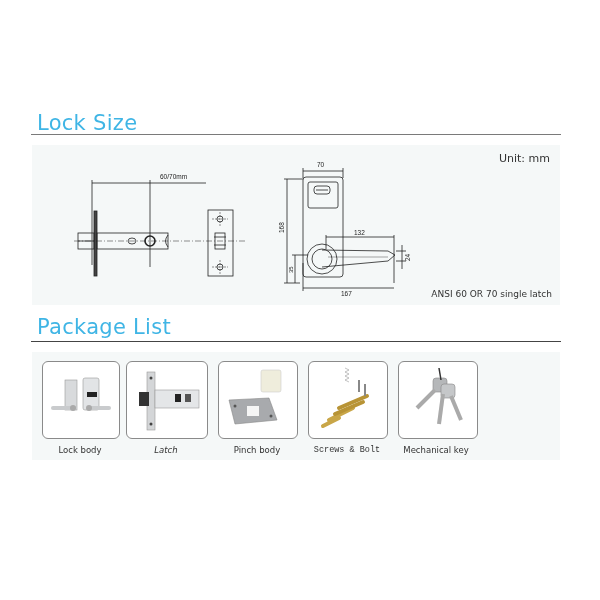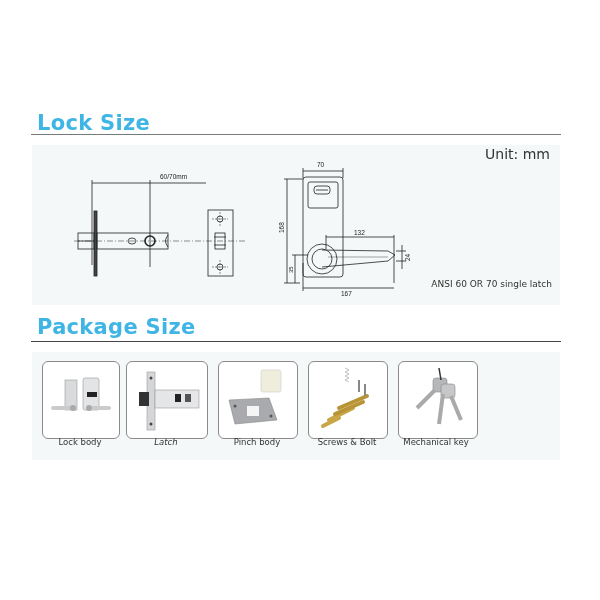--- a/index.html
+++ b/index.html
@@ -1,25 +1,25 @@
 <!DOCTYPE html>
 <html><head>
 <meta charset="utf-8">
 <style>
   html, body { margin:0; padding:0; background:#ffffff; }
   body { width:600px; height:600px; position:relative; overflow:hidden; font-family:"DejaVu Sans", sans-serif; color:#333; }
-  .section-title { position:absolute; left:37px; font-size:21px; color:#3fb5e5; font-weight:bold; letter-spacing:0.3px; margin:0; line-height:1; }
+  .section-title { position:absolute; left:37px; font-size:21px; color:#3fb5e5; font-weight:normal; letter-spacing:0.3px; margin:0; line-height:1; }
   .rule { position:absolute; left:31px; width:530px; height:1px; background:#7a7a7a; }
   .panel { position:absolute; left:32px; width:528px; background:#f5f8f8; }
-  .unit { position:absolute; right:10px; top:1px; font-size:14px; color:#333; }
-  .note { position:absolute; right:8px; bottom:16px; font-size:9px; color:#333; }
+  .unit { position:absolute; right:10px; top:7px; font-size:11px; color:#333; }
+  .note { position:absolute; right:8px; bottom:6px; font-size:9px; color:#333; }
   svg text { font-family:"Liberation Sans", sans-serif; }
   .card { position:absolute; top:9px; width:76px; height:76px; border:1px solid #8a8a8a; border-radius:6px; background:#fff; overflow:hidden; }
   .card svg { position:absolute; left:0; top:0; }
-  .card-label { position:absolute; top:85px; width:90px; text-align:center; font-size:8.5px; color:#333; }
+  .card-label { position:absolute; top:93px; width:90px; text-align:center; font-size:8.5px; color:#333; }
 </style>
 </head>
 <body>
 
 <h2 class="section-title" style="top:113px;">Lock Size</h2>
 <div class="rule" style="top:134px;"></div>
 
 <div class="panel" style="top:145px; height:160px;">
   <div class="unit">Unit: mm</div>
 
@@ -97,21 +97,21 @@
     <text x="14" y="80" font-size="6.5" fill="#222" transform="rotate(-90 14 80)">168</text>
     <text x="84" y="82" font-size="6.5" fill="#222">132</text>
     <text x="140" y="108" font-size="6.5" fill="#222" transform="rotate(-90 140 108)">24</text>
     <text x="71" y="143" font-size="6.5" fill="#222">167</text>
     <text x="23" y="120" font-size="6" fill="#222" transform="rotate(-90 23 120)">35</text>
   </svg>
 
   <div class="note">ANSI 60 OR 70 single latch</div>
 </div>
 
-<h2 class="section-title" style="top:317px;">Package Size</h2>
+<h2 class="section-title" style="top:317px;">Package List</h2>
 <div class="rule" style="top:341px; background:#444;"></div>
 
 <div class="panel" style="top:352px; height:108px;">
 
   <div class="card" style="left:10px;">
     <svg width="76" height="76" viewBox="0 0 76 76">
       <rect x="22" y="18" width="12" height="30" fill="#d8dadc" stroke="#999" stroke-width="0.6"></rect>
       <rect x="40" y="16" width="16" height="32" rx="2" fill="#e2e4e6" stroke="#999" stroke-width="0.6"></rect>
       <rect x="44" y="30" width="10" height="5" fill="#222"></rect>
       <rect x="8" y="44" width="26" height="4" rx="2" fill="#c9cbcd"></rect>
@@ -152,21 +152,21 @@
         <path d="M36 6 l4 2 l-4 2 l4 2 l-4 2 l4 2 l-4 2 l4 2"></path>
       </g>
       <line x1="14" y1="64" x2="30" y2="56" stroke="#c9a648" stroke-width="4" stroke-linecap="round"></line>
       <line x1="20" y1="58" x2="44" y2="46" stroke="#c9a648" stroke-width="4" stroke-linecap="round"></line>
       <line x1="26" y1="52" x2="54" y2="40" stroke="#b89436" stroke-width="4" stroke-linecap="round"></line>
       <line x1="30" y1="46" x2="58" y2="34" stroke="#b89436" stroke-width="4" stroke-linecap="round"></line>
       <line x1="50" y1="18" x2="50" y2="30" stroke="#888" stroke-width="2"></line>
       <line x1="56" y1="22" x2="56" y2="34" stroke="#888" stroke-width="2"></line>
     </svg>
   </div>
-  <div class="card-label" style="left:270px;">Screws &amp; Bolt</div>
+  <div class="card-label" style="left:270px;font-family:Liberation Mono, monospace;">Screws &amp; Bolt</div>
 
   <div class="card" style="left:366px; width:78px;">
     <svg width="78" height="76" viewBox="0 0 78 76">
       <rect x="34" y="16" width="14" height="14" rx="3" fill="#b5b7b9" stroke="#888" stroke-width="0.6"></rect>
       <rect x="42" y="22" width="14" height="14" rx="3" fill="#c5c7c9" stroke="#888" stroke-width="0.6"></rect>
       <line x1="36" y1="28" x2="18" y2="46" stroke="#aaa" stroke-width="4"></line>
       <line x1="44" y1="32" x2="40" y2="62" stroke="#aaa" stroke-width="4"></line>
       <line x1="52" y1="34" x2="62" y2="58" stroke="#aaa" stroke-width="4"></line>
       <line x1="40" y1="6" x2="42" y2="18" stroke="#333" stroke-width="1.5"></line>
     </svg>

